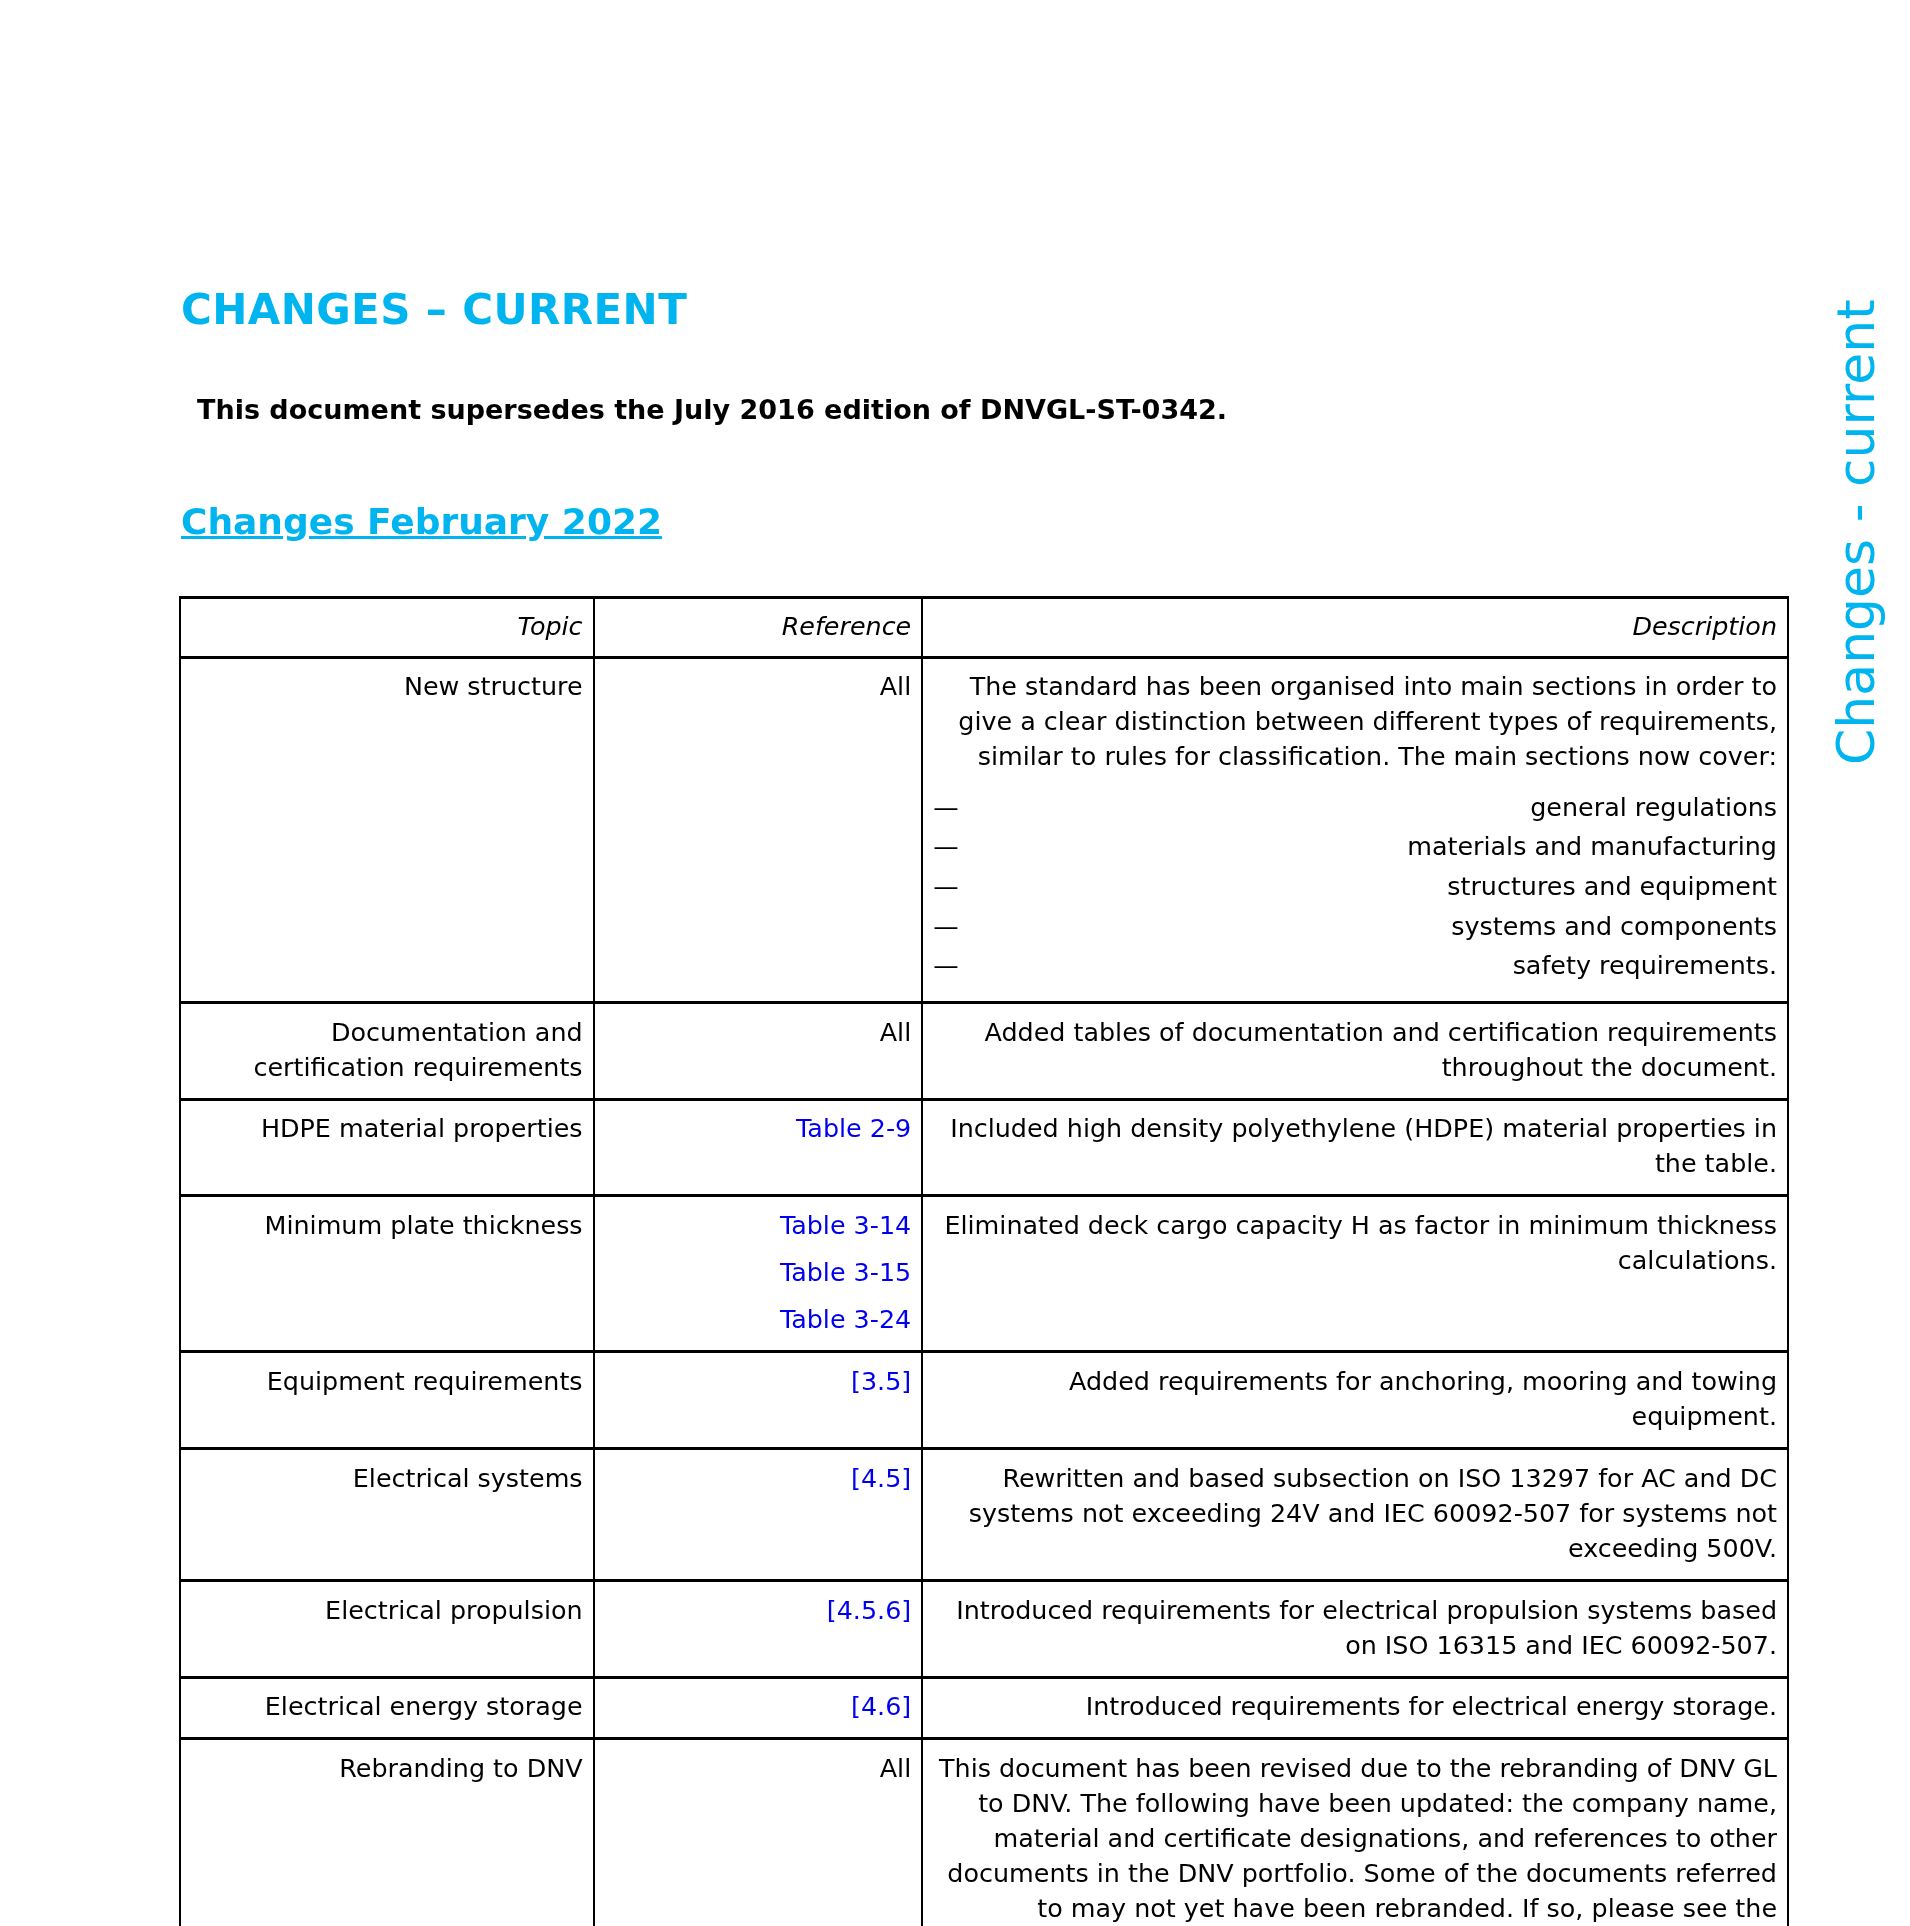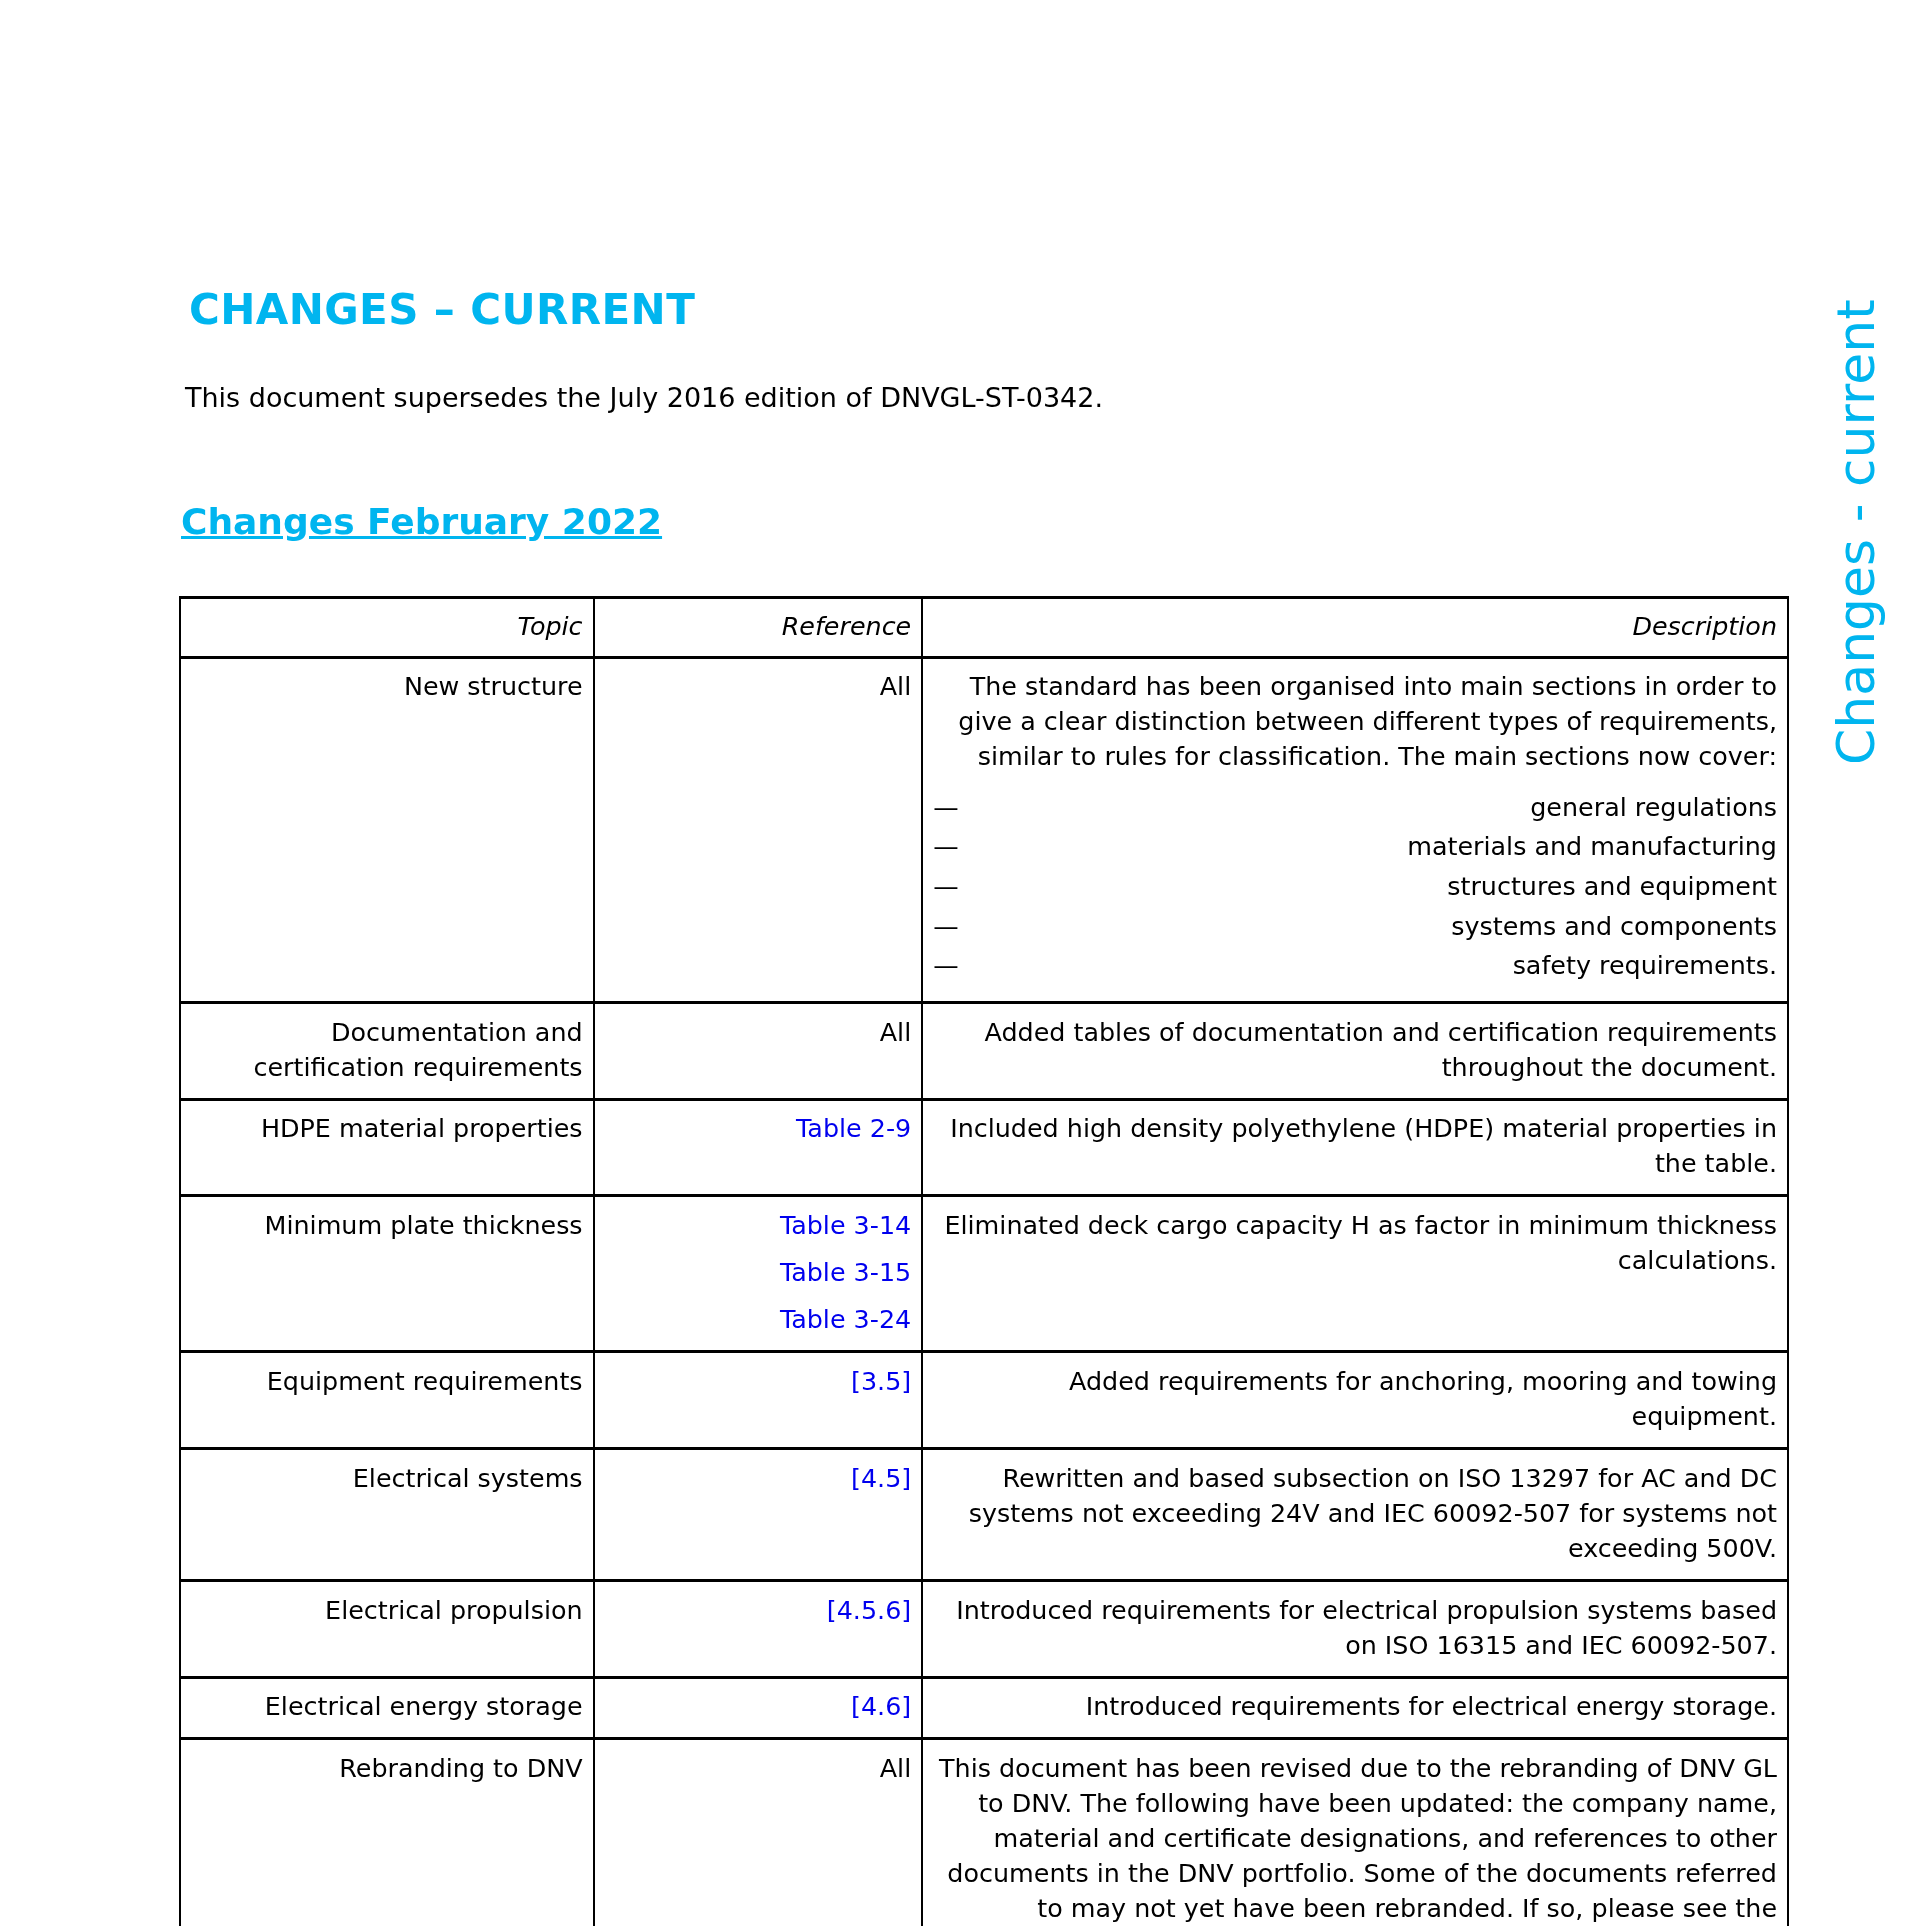--- a/index.html
+++ b/index.html
@@ -1,21 +1,21 @@
 <!DOCTYPE html>
 <html style="font-size:6.2px"><head>
 <meta charset="utf-8">
 <style>
   html, body { margin: 0; padding: 0; background: #ffffff; }
   body { width: 1911px; height: 2702px; position: relative; overflow: hidden;
          font-family: "DejaVu Sans", sans-serif; color: #000; }
-  .h1 { position: absolute; left: 189px; top: 285px; font-size: 42px; font-weight: bold;
+  .h1 { position: absolute; left: 181px; top: 285px; font-size: 42px; font-weight: bold;
         color: #00b5ef; margin: 0; letter-spacing: 0.4px; }
   .intro { position: absolute; left: 181px; top: 372px; font-size: 27px; line-height: 44px; margin: 0; }
-  .intro p { margin: 4px; }
+  .intro p { margin: 16px; font-weight: bold; }
   .h2 { position: absolute; left: 181px; top: 501px; font-size: 36px; font-weight: bold;
         color: #00b5ef; margin: 0; text-decoration: underline; }
 
   table.changes { position: absolute; left: 179px; top: 596px; width: 1610px;
         border-collapse: collapse; font-size: 25.4px; line-height: 35px; }
   table.changes th, table.changes td { border-left: 2.7px solid #000; border-right: 2.7px solid #000;
         padding: 10.8px 10px 13px 10px; vertical-align: top; text-align: right; }
   table.changes tr { border-top: 3.5px solid #000; border-bottom: 3.5px solid #000; }
   table.changes th { font-weight: normal; font-style: italic; text-align: right;
         padding-top: 10px; padding-bottom: 11.6px; }

